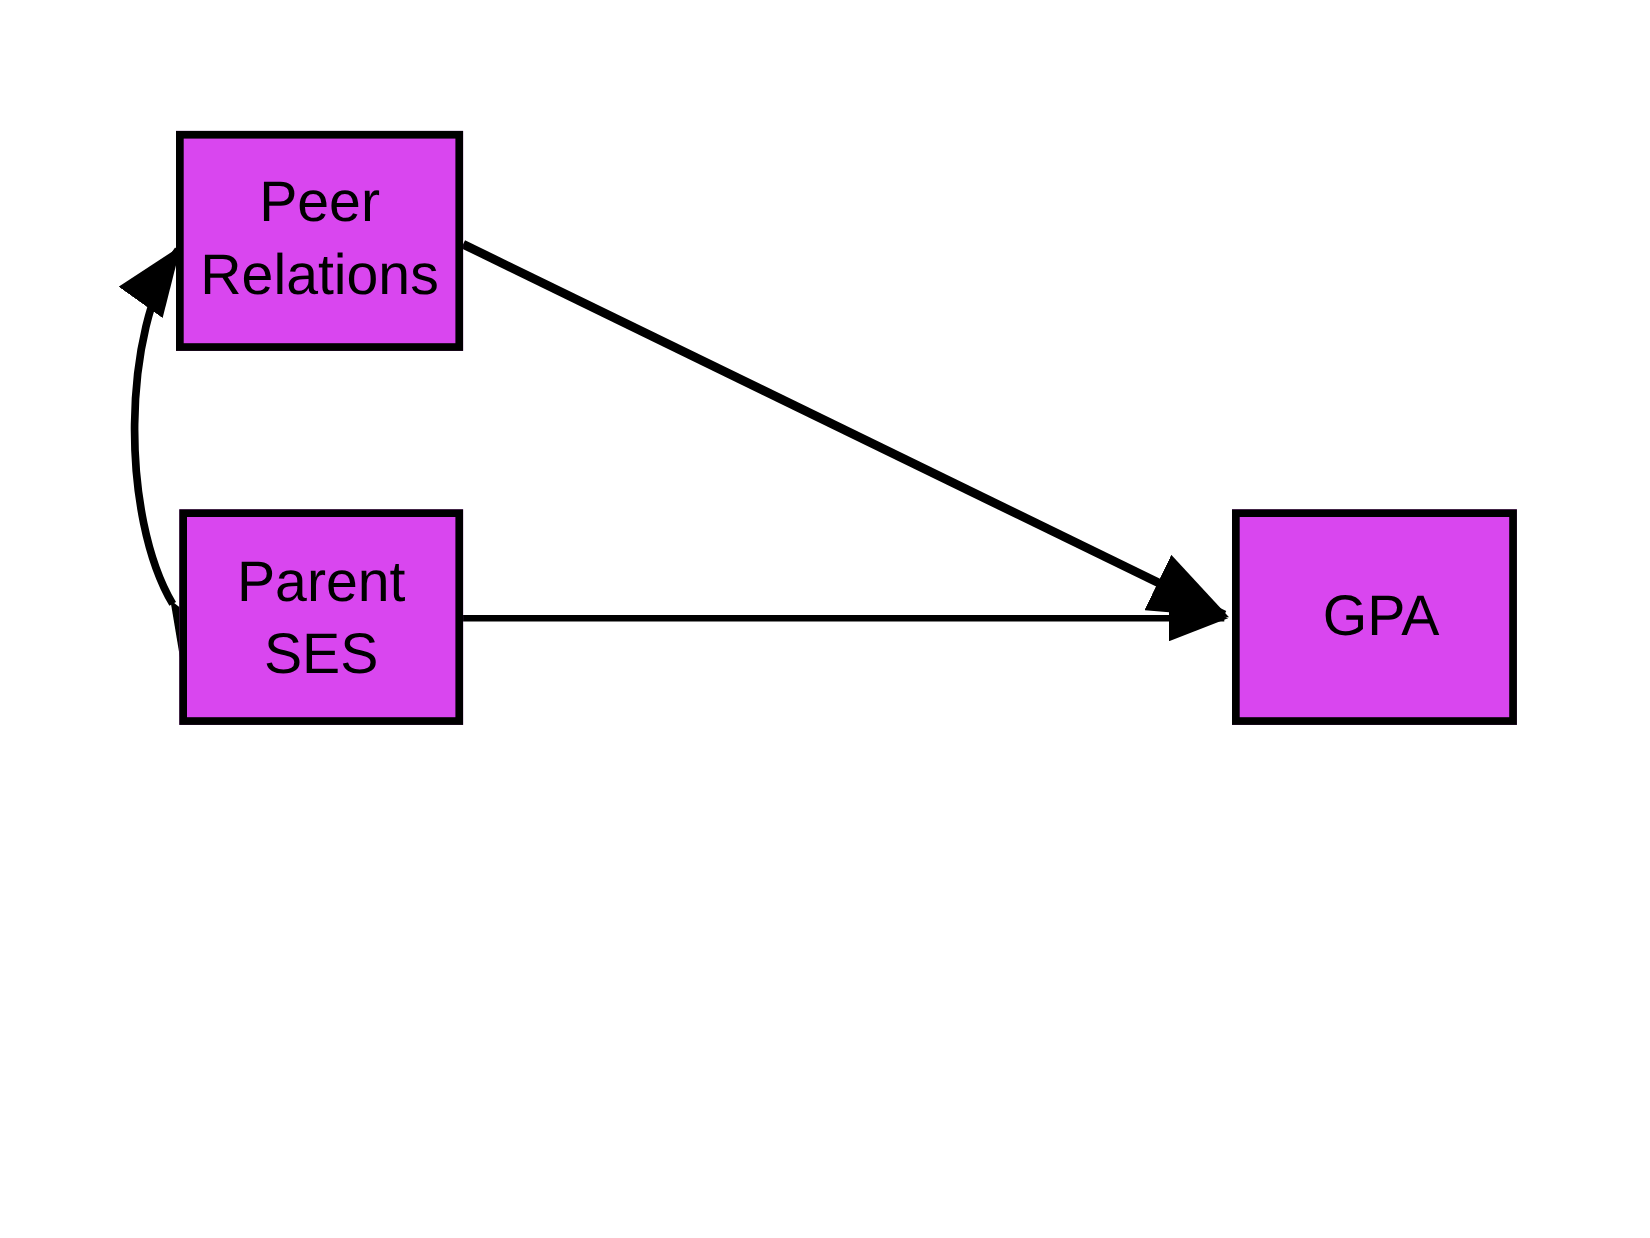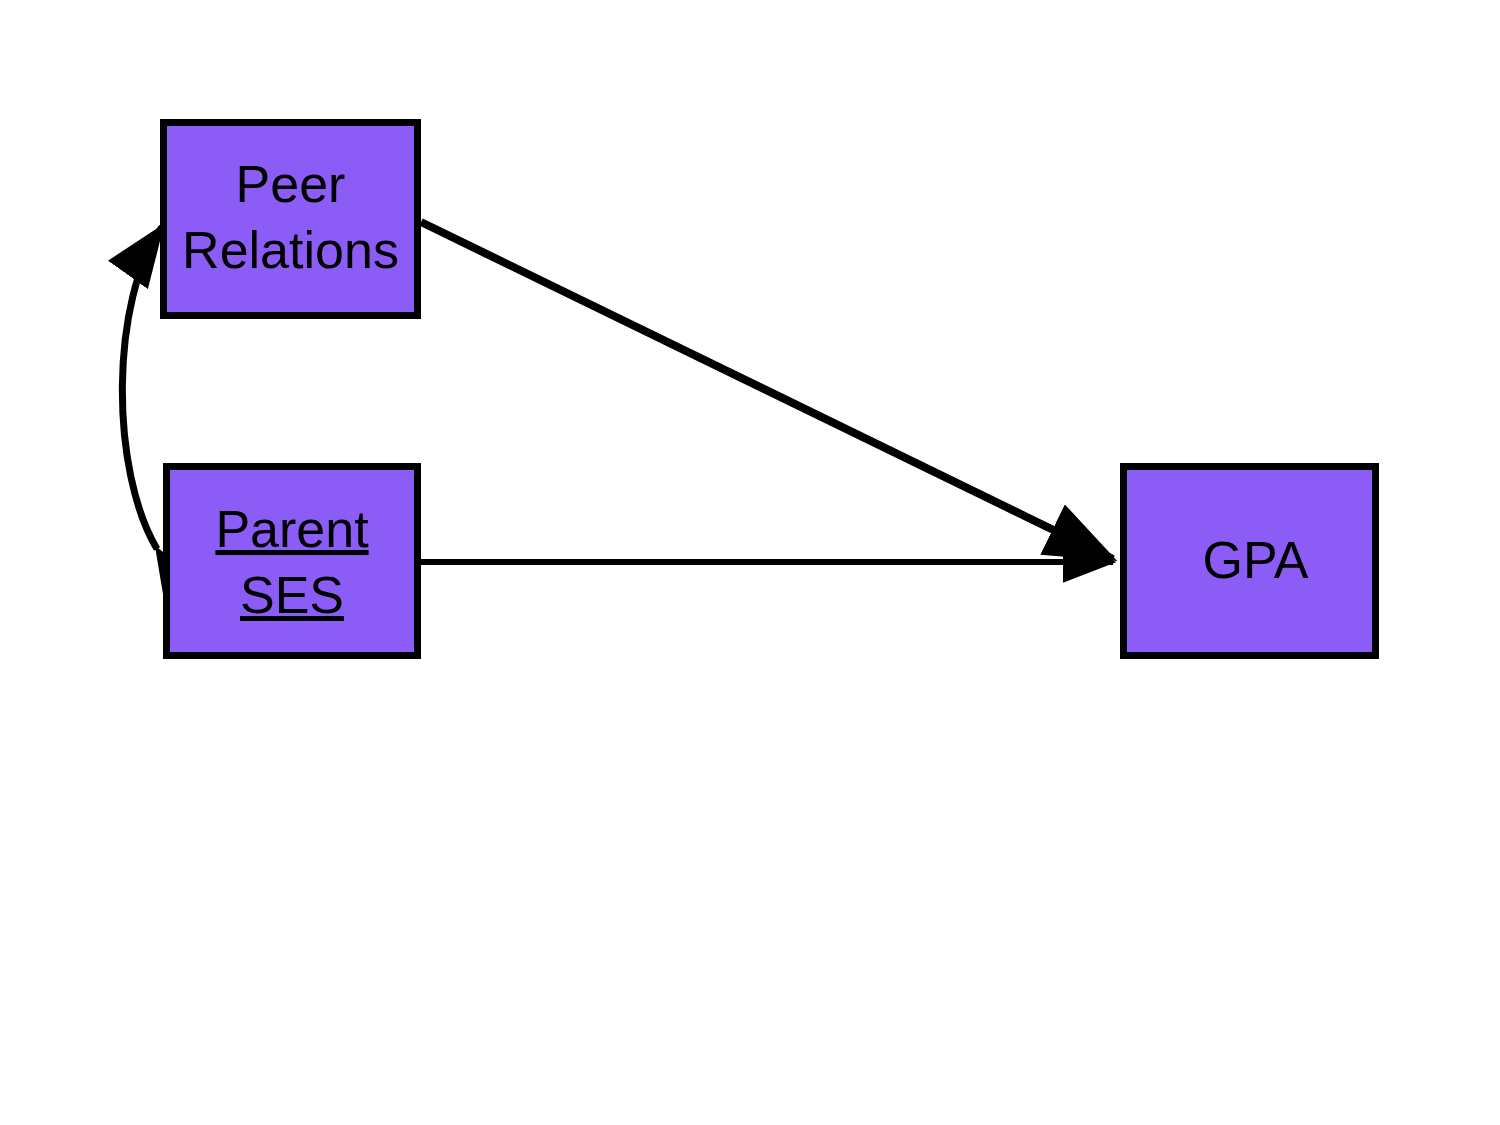--- a/index.html
+++ b/index.html
@@ -20,21 +20,21 @@
   #diagram-svg {
     position: absolute;
     left: 0;
     top: 0;
     width: 1500px;
     height: 1125px;
   }
   .node-box {
     position: absolute;
     box-sizing: border-box;
-    background: #8b5cf6;
+    background: #d946ef;
     border: 7px solid #000000;
     display: flex;
     align-items: center;
     justify-content: center;
   }
   .node-label {
     font-family: "Liberation Sans", sans-serif;
     font-size: 52px;
     line-height: 1.26;
     color: #000000;
@@ -46,21 +46,20 @@
     left: 160px;
     top: 119px;
     width: 261px;
     height: 200px;
   }
   #node-parent-ses {
     left: 163px;
     top: 463px;
     width: 258px;
     height: 196px;
-    text-decoration: underline;
   }
   #node-gpa {
     left: 1120px;
     top: 463px;
     width: 259px;
     height: 196px;
     padding-left: 12px;
   }
   #node-peer-relations .node-label {
     position: relative;

